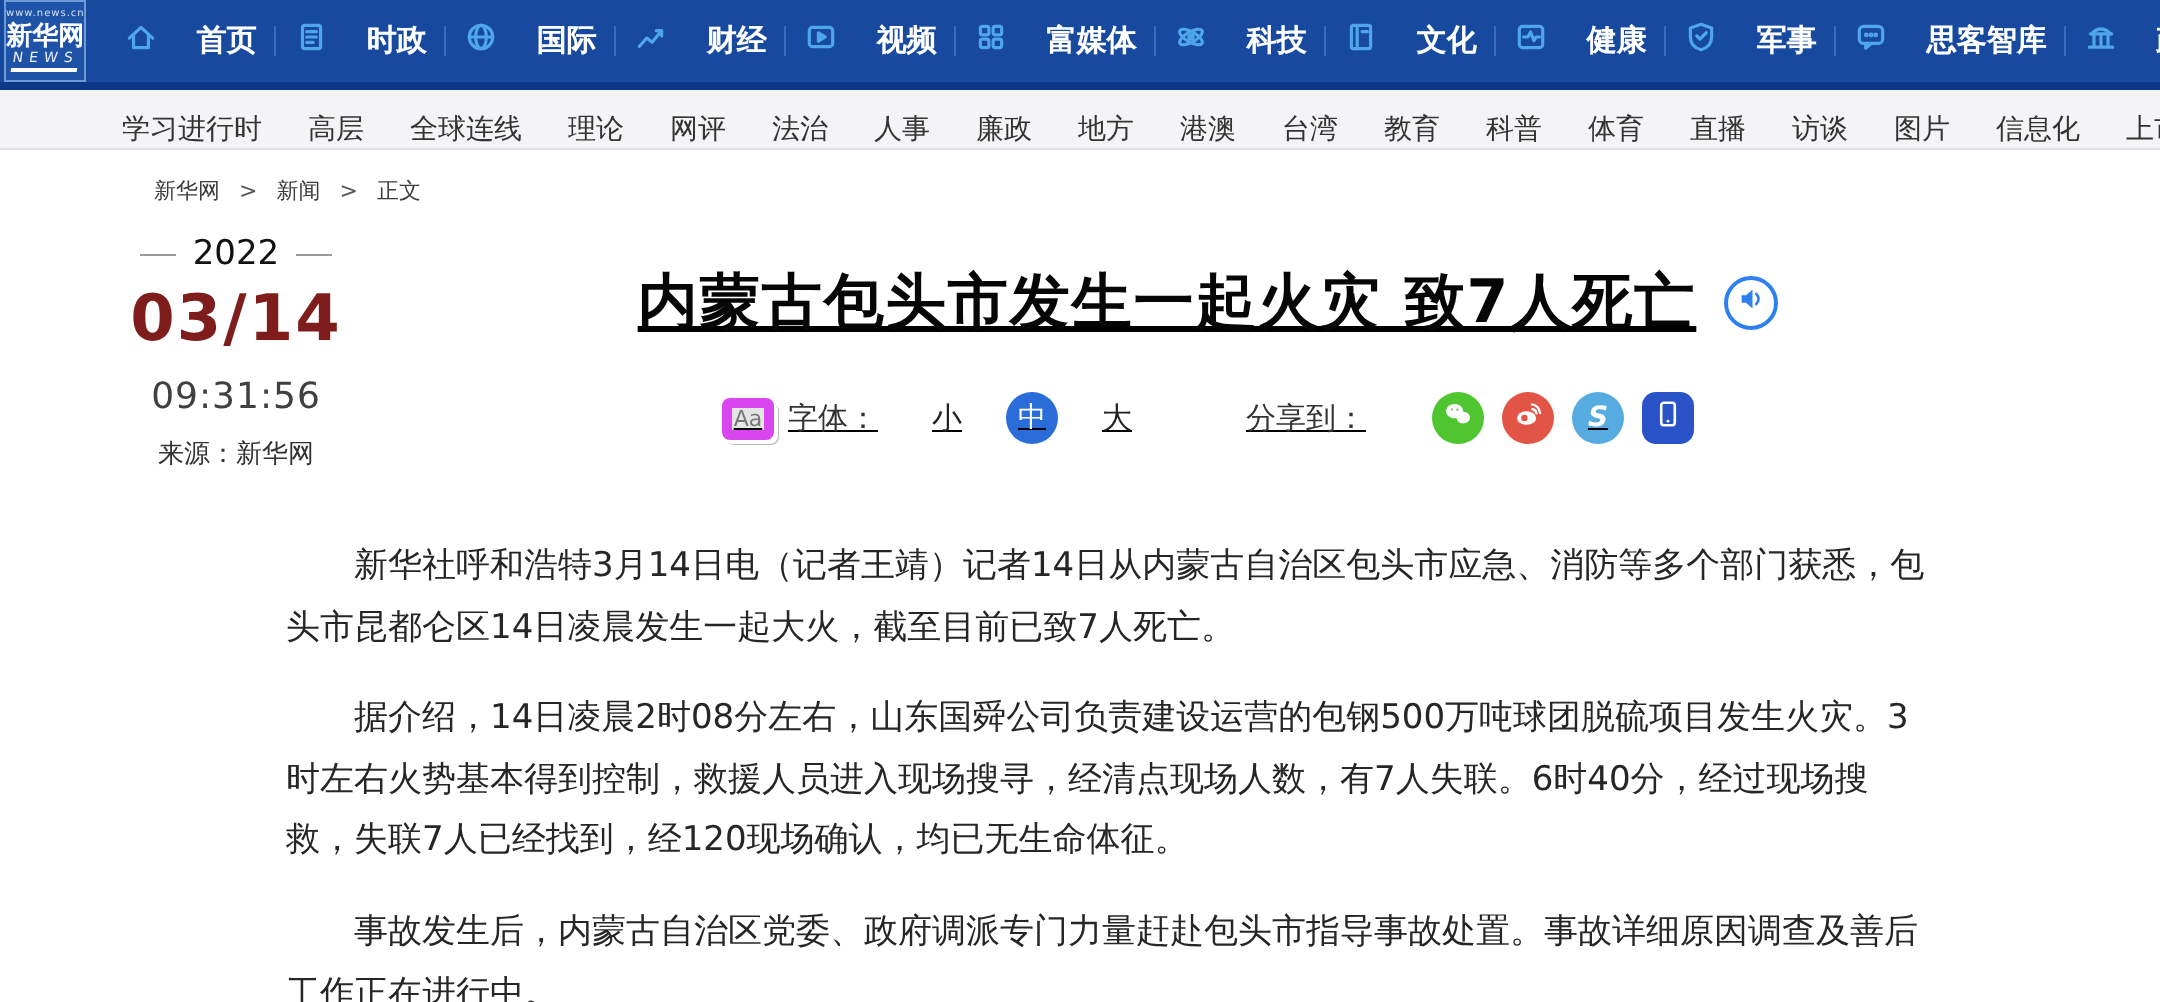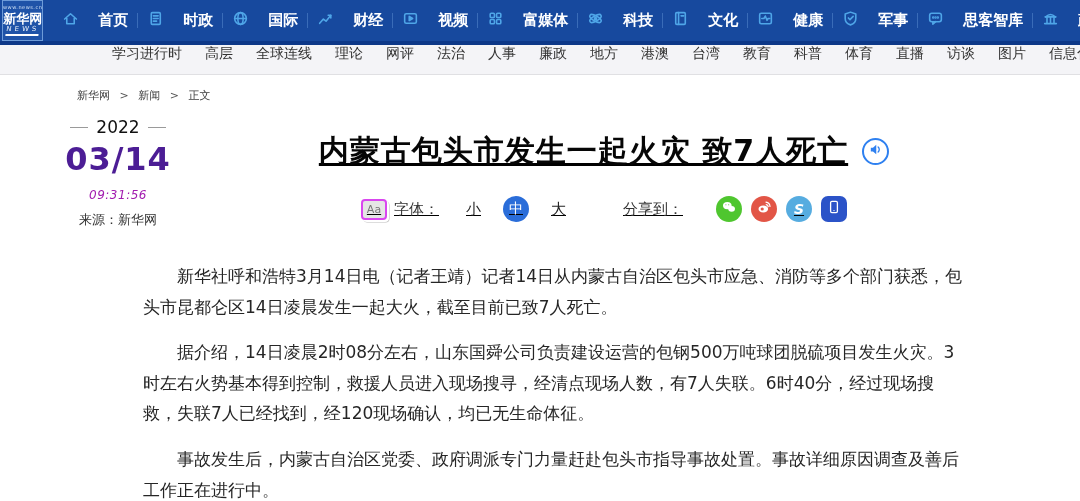--- a/index.html
+++ b/index.html
@@ -19,53 +19,53 @@
   .topnav { display:flex; align-items:center; margin-left:10px; }
   .tn-item { display:flex; align-items:center; gap:19px; padding:0 9px;
     color:#fff; font-size:15px; font-weight:600; text-decoration:none;
     white-space:nowrap; cursor:pointer; }
   .tn-item svg { width:17px; height:17px; stroke:#4fa6e8; fill:none;
     stroke-width:1.5; stroke-linecap:round; stroke-linejoin:round; }
   .tn-div { width:1px; height:15px; background:#3a6cb8; }
 
   
   .subnav { height:30px; background:#f4f4f7; border-bottom:1px solid #e0e0e3;
-    display:flex; align-items:flex-start; padding-left:112px; gap:23px; }
+    display:flex; align-items:flex-end; padding-left:61px; gap:23px; }
   .sn-item { font-size:14px; color:#333; text-decoration:none;
     white-space:nowrap; cursor:pointer; }
 
   
   .breadcrumb { margin:13px 0 0 77px; font-size:11px; color:#3c3c3c; }
   .breadcrumb a { color:#3c3c3c; text-decoration:none; cursor:pointer; }
   .bc-sep { margin:0 6px; color:#555; }
 
   
   .head-flex { display:flex; margin-top:6px; }
   .date-col { width:140px; margin-left:48px; text-align:center; padding-top:8px; }
   .year-row { display:flex; align-items:center; justify-content:center; gap:8px;
     font-size:17px; color:#111; }
   .year-row::before,.year-row::after { content:""; width:18px; height:0;
     border-top:1px solid #9a9a9a; }
-  .monthday { font-size:32px; font-weight:bold; color:#4c1d95; margin-top:3px;
+  .monthday { font-size:32px; font-weight:bold; color:#7f1d1d; margin-top:3px;
     letter-spacing:1px; }
-  .time { font-size:12px; color:#a21caf; margin-top:10px; letter-spacing:.5px;font-style:italic; }
+  .time { font-size:18px; color:#404040; margin-top:10px; letter-spacing:.5px; }
   .source-line { font-size:13px; color:#333; margin-top:9px;text-align:center; }
 
   .title-col { flex:1; padding:22px 60px 0 0;text-decoration:underline; }
   .title-row { display:flex; align-items:center; justify-content:center; gap:14px; }
   h1.title { font-size:30px; font-weight:700; color:#060606; letter-spacing:1px;
     white-space:nowrap; }
   .speaker-btn { width:27px; height:27px; border:2px solid #2e80f0; border-radius:50%;
     background:#fff; display:flex; align-items:center; justify-content:center;
     cursor:pointer; flex:none; }
   .speaker-btn svg { width:15px; height:15px; }
 
   .meta-row { display:flex; align-items:center; justify-content:center;
     margin-top:24px; font-size:15px; color:#333; }
-  .aa-box { width:26px; height:21px; border:2px solid #d946ef; border-radius:4px;
+  .aa-box { width:26px; height:21px; border:5px solid #d946ef; border-radius:4px;
     font-size:11px; color:#777; display:flex; align-items:center; justify-content:center;
     margin-right:7px; background:#e5e5e5; box-shadow:2px 2px 0 #fff, 2.5px 2.5px 0 #bbb; }
   .fc-label { margin-right:16px; }
   .fc-size { margin:0 11px; color:#222; cursor:pointer; }
   .fc-size.sel { width:26px; height:26px; background:#2a6dd9; border-radius:50%;
     color:#fff; display:inline-flex; align-items:center; justify-content:center;
     font-size:14px; }
   .share-label { margin:0 24px 0 46px; }
   .share-ic { width:26px; height:26px; border-radius:50%; margin-left:9px;
     display:inline-flex; align-items:center; justify-content:center; cursor:pointer; }

